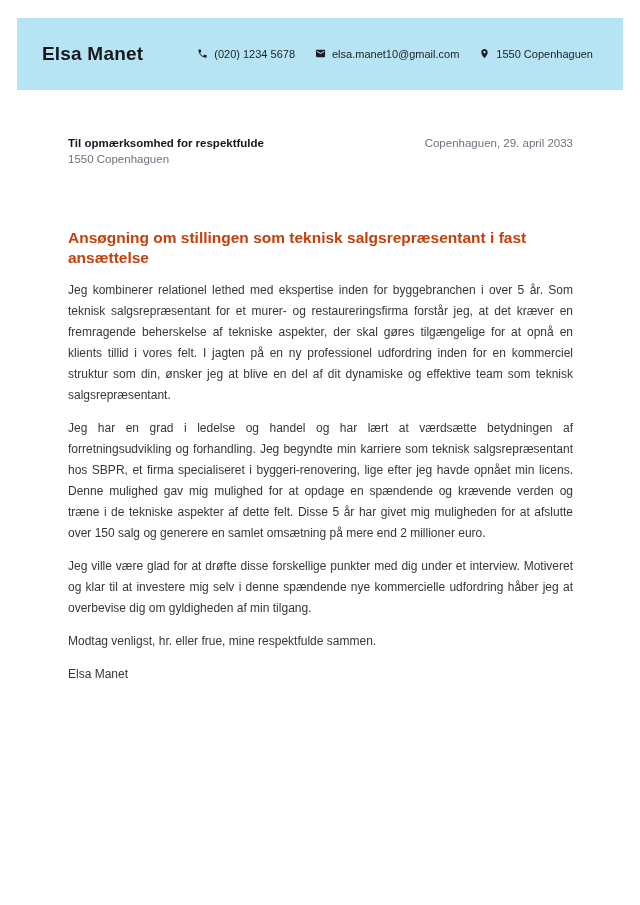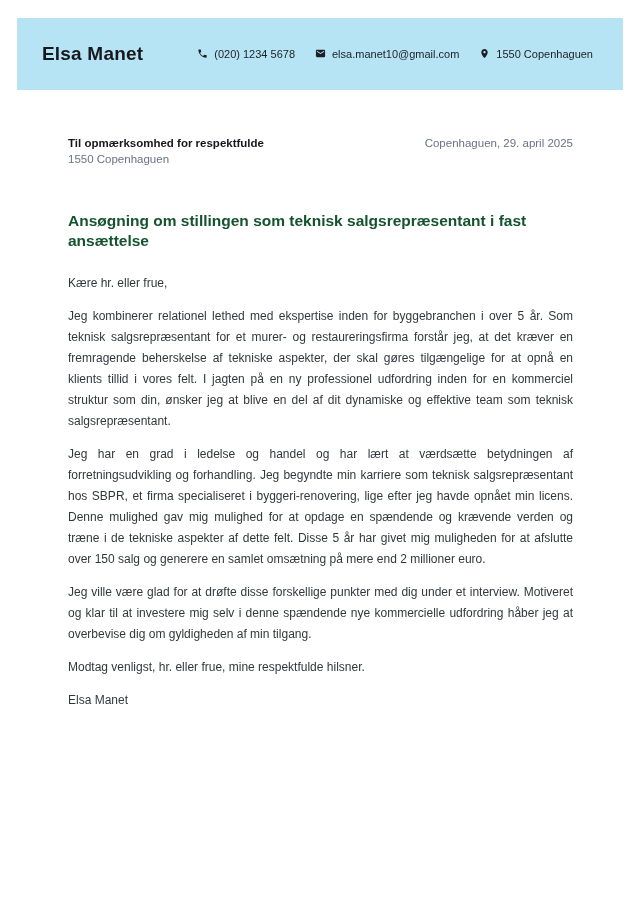--- a/index.html
+++ b/index.html
@@ -47,25 +47,25 @@
     display: flex;
     justify-content: space-between;
     align-items: flex-start;
   }
   .recipient { font-size: 11.5px; line-height: 16px; }
   .recipient .strong { font-weight: 700; color: #16181c; }
   .recipient .muted { color: #6a7381; }
   .date-line { font-size: 11.5px; color: #6a7381; line-height: 16px; }
 
   .subject {
-    margin-top: 44px;
+    margin-top: 61px;
     font-size: 15.5px;
     line-height: 20px;
     font-weight: 700;
-    color: #14532d;
+    color: #c2410c;
   }
   .salutation {
     margin-top: 22px;
     font-size: 12px;
     line-height: 21px;
     color: #33373c;
   }
   .body-paragraph {
     margin-top: 12px;
     font-size: 12px;
@@ -106,26 +106,25 @@
     </div>
   </div>
 </div>
 
 <div class="content">
   <div class="recipient-row">
     <div class="recipient">
       <div class="strong">Til opmærksomhed for respektfulde</div>
       <div class="muted">1550 Copenhaguen</div>
     </div>
-    <div class="date-line">Copenhaguen, 29. april 2025</div>
+    <div class="date-line">Copenhaguen, 29. april 2033</div>
   </div>
 
   <h1 class="subject">Ansøgning om stillingen som teknisk salgsrepræsentant i fast ansættelse</h1>
 
-  <p class="salutation">Kære hr. eller frue,</p>
 
   <p class="body-paragraph">Jeg kombinerer relationel lethed med ekspertise inden for byggebranchen i over 5 år. Som teknisk salgsrepræsentant for et murer- og restaureringsfirma forstår jeg, at det kræver en fremragende beherskelse af tekniske aspekter, der skal gøres tilgængelige for at opnå en klients tillid i vores felt. I jagten på en ny professionel udfordring inden for en kommerciel struktur som din, ønsker jeg at blive en del af dit dynamiske og effektive team som teknisk salgsrepræsentant.</p>
   <p class="body-paragraph">Jeg har en grad i ledelse og handel og har lært at værdsætte betydningen af forretningsudvikling og forhandling. Jeg begyndte min karriere som teknisk salgsrepræsentant hos SBPR, et firma specialiseret i byggeri-renovering, lige efter jeg havde opnået min licens. Denne mulighed gav mig mulighed for at opdage en spændende og krævende verden og træne i de tekniske aspekter af dette felt. Disse 5 år har givet mig muligheden for at afslutte over 150 salg og generere en samlet omsætning på mere end 2 millioner euro.</p>
   <p class="body-paragraph">Jeg ville være glad for at drøfte disse forskellige punkter med dig under et interview. Motiveret og klar til at investere mig selv i denne spændende nye kommercielle udfordring håber jeg at overbevise dig om gyldigheden af min tilgang.</p>
 
-  <p class="closing">Modtag venligst, hr. eller frue, mine respektfulde hilsner.</p>
+  <p class="closing">Modtag venligst, hr. eller frue, mine respektfulde sammen.</p>
   <p class="signature">Elsa Manet</p>
 </div>
 
 </body></html>

